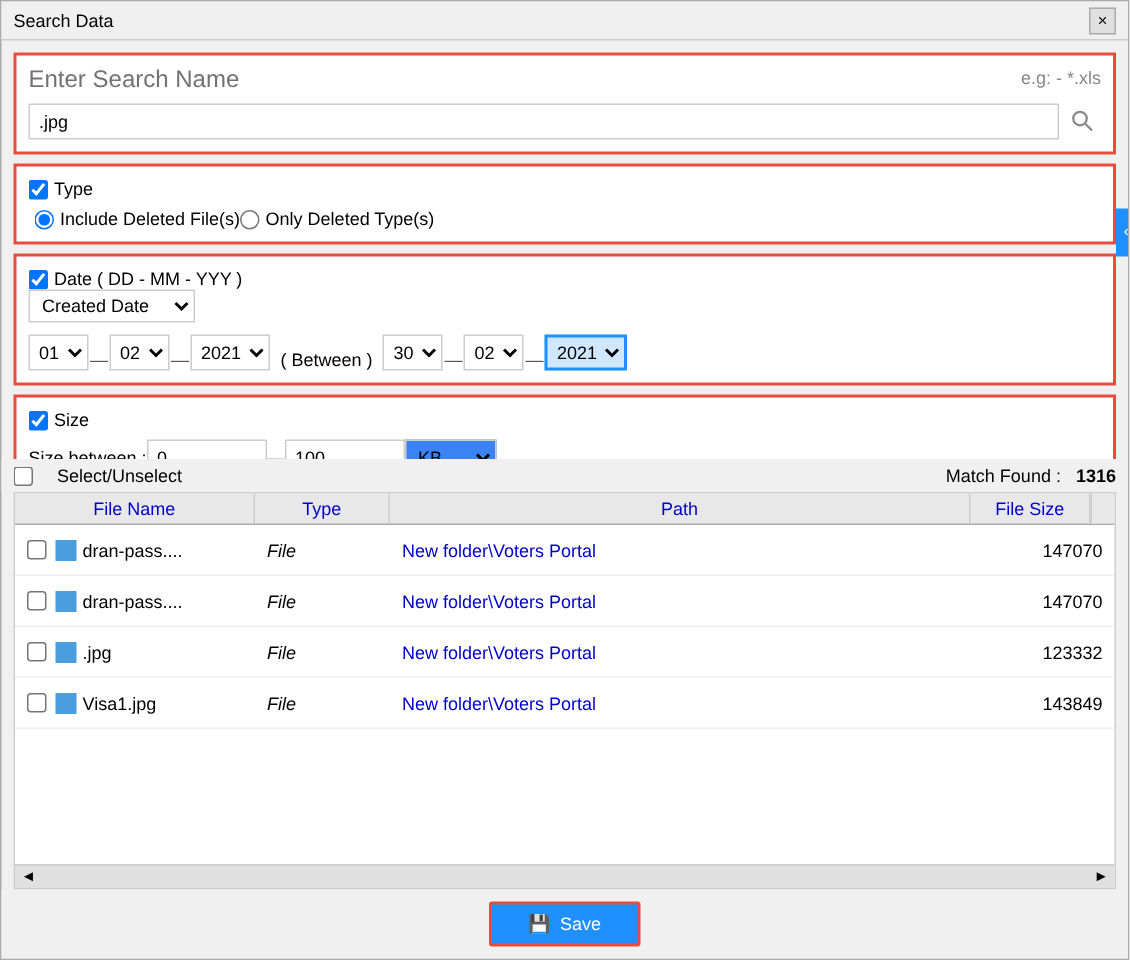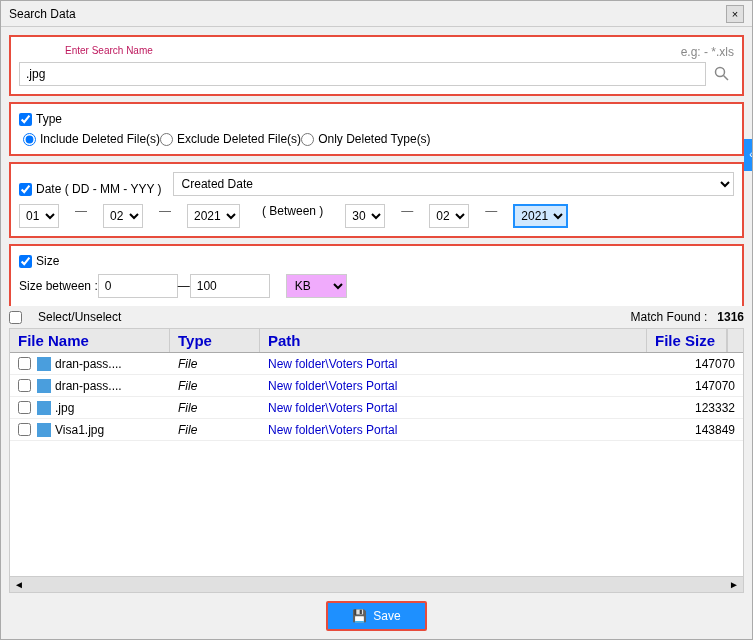--- a/index.html
+++ b/index.html
@@ -12,70 +12,70 @@
     .close-btn { width: 18px; height: 18px; background: #e0e0e0; border: 1px solid #aaa; cursor: pointer; display: flex; align-items: center; justify-content: center; font-size: 11px; }
 
     .content { flex: 1; display: flex; flex-direction: column; padding: 8px; gap: 6px; overflow: hidden; position: relative; }
 
     
     .section { border: 2px solid #e74c3c; padding: 8px; background: #fff; }
 
     
     .search-name-section { }
     .section-hint { float: right; color: #888; font-size: 12px; }
-    .section-label { font-size: 10px; color: #be185d; margin-bottom: 6px; margin-left: 46px; }
+    .section-label { font-size: 16px; color: #737373; margin-bottom: 6px; }
     .search-input-row { display: flex; align-items: center; gap: 4px; }
     .search-input { flex: 1; height: 24px; border: 1px solid #ccc; padding: 2px 6px; font-size: 12px; background: #fff; }
     .search-icon-btn { width: 24px; height: 24px; border: none; background: transparent; cursor: pointer; display: flex; align-items: center; justify-content: center; }
 
     
     .type-section { }
     .checkbox-label { display: flex; align-items: center; gap: 4px; font-size: 12px; margin-bottom: 6px; }
     .radio-row { display: flex; align-items: center; margin-left: 4px; }
     .radio-label { display: flex; align-items: center; gap: 4px; font-size: 12px; }
 
     
     .right-sidebar { position: absolute; right: -8px; top: 40%; width: 16px; height: 32px; background: #1e90ff; display: flex; align-items: center; justify-content: center; cursor: pointer; }
     .right-sidebar span { color: white; font-size: 10px; }
 
     
     .date-section { }
-    .date-header { display: flex; align-items: flex-end; gap: 11px; margin-bottom: 8px; }
+    .date-header { display: flex; align-items: flex-start; gap: 0; margin-bottom: 8px; flex-direction: column; }
     .date-header-label { display: flex; align-items: center; gap: 4px; }
     .date-type-select { flex: 1; height: 24px; border: 1px solid #ccc; background: #fff; font-size: 12px; padding: 2px 4px; }
-    .date-fields-row { display: flex; align-items: flex-start; gap: 16px; margin-top: 4px; }
+    .date-fields-row { display: flex; align-items: flex-end; gap: 1px; margin-top: 4px; }
     .date-select { height: 24px; border: 1px solid #ccc; background: #fff; font-size: 12px; padding: 1px 2px; }
     .date-sep { font-size: 12px; color: #555; }
     .between-label { font-size: 12px; margin: 0 6px; }
     .date-select-highlighted { height: 24px; border: 2px solid #1e90ff; background: #d0e8ff; font-size: 12px; padding: 1px 2px; }
 
     
     .size-section { }
     .size-row { display: flex; align-items: center; gap: 0; margin-top: 6px; }
     .size-label-text { font-size: 12px; }
     .size-input { width: 80px; height: 24px; border: 1px solid #ccc; padding: 2px 6px; font-size: 12px; background: #fff; }
     .size-sep { font-size: 12px; }
-    .size-unit-select { height: 24px; border: 1px solid #ccc; background: #f0abfc; font-size: 12px; padding: 1px 4px; margin-left: 16px; }
+    .size-unit-select { height: 24px; border: 1px solid #ccc; background: #3b82f6; font-size: 12px; padding: 1px 4px; }
 
     
     .bottom-bar { display: flex; justify-content: space-between; align-items: center; padding: 4px 8px; background: #f0f0f0; }
     .select-all-label { display: flex; align-items: center; gap: 16px; font-size: 12px; }
     .match-found { font-size: 12px; }
     .match-count { font-weight: bold; }
 
     
     .file-table { flex: 1; border: 1px solid #ccc; background: #fff; overflow: hidden; display: flex; flex-direction: column; margin: 0 8px; }
     .table-header { display: flex; background: #e8e8e8; border-bottom: 1px solid #aaa; }
-    .th { padding: 3px 8px; font-size: 15px; color: #0000cc; font-weight: bold; border-right: 1px solid #ccc; cursor: pointer; }
+    .th { padding: 3px 8px; font-size: 12px; color: #0000cc; font-weight: normal; border-right: 1px solid #ccc; cursor: pointer; text-align: center; }
     .th:last-child { border-right: none; flex: 1; text-align: right; }
     .th-name { width: 160px; }
     .th-type { width: 90px; }
     .th-path { flex: 1; }
     .table-body { flex: 1; overflow-y: auto; }
-    .table-row { display: flex; align-items: center; border-bottom: 1px solid #eee; height: 22px; }
+    .table-row { display: flex; align-items: center; border-bottom: 1px solid #eee; height: 34px; }
     .td { padding: 2px 8px; font-size: 12px; overflow: hidden; text-overflow: ellipsis; white-space: nowrap; }
     .td-name { width: 160px; display: flex; align-items: center; gap: 4px; }
     .td-type { width: 90px; font-style: italic; }
     .td-path { flex: 1; color: #0000cc; }
     .td-size { width: 70px; text-align: right; }
     .file-icon { width: 14px; height: 14px; background: #4a9edd; display: inline-flex; align-items: center; justify-content: center; }
     .row-checkbox { margin-right: 2px; }
 
     
     .table-scroll-h { height: 16px; background: #e0e0e0; border-top: 1px solid #ccc; display: flex; align-items: center; padding: 0 4px; }
@@ -120,24 +120,20 @@
 
     <div class="section type-section">
       <div class="checkbox-label">
         <input type="checkbox" checked="" style="">
         <span>Type</span>
       </div>
       <div class="radio-row">
         <label class="radio-label">
           <input type="radio" name="delete-type" checked="" style="">
           <span>Include Deleted File(s)</span>
-        </label>
-        <label class="radio-label">
-          <input type="radio" name="delete-type" style="">
-          <span>Exclude Deleted File(s)</span>
         </label>
         <label class="radio-label">
           <input type="radio" name="delete-type" style="">
           <span>Only Deleted Type(s)</span>
         </label>
       </div>
     </div>
 
     <div class="right-sidebar">
       <span>«</span>

